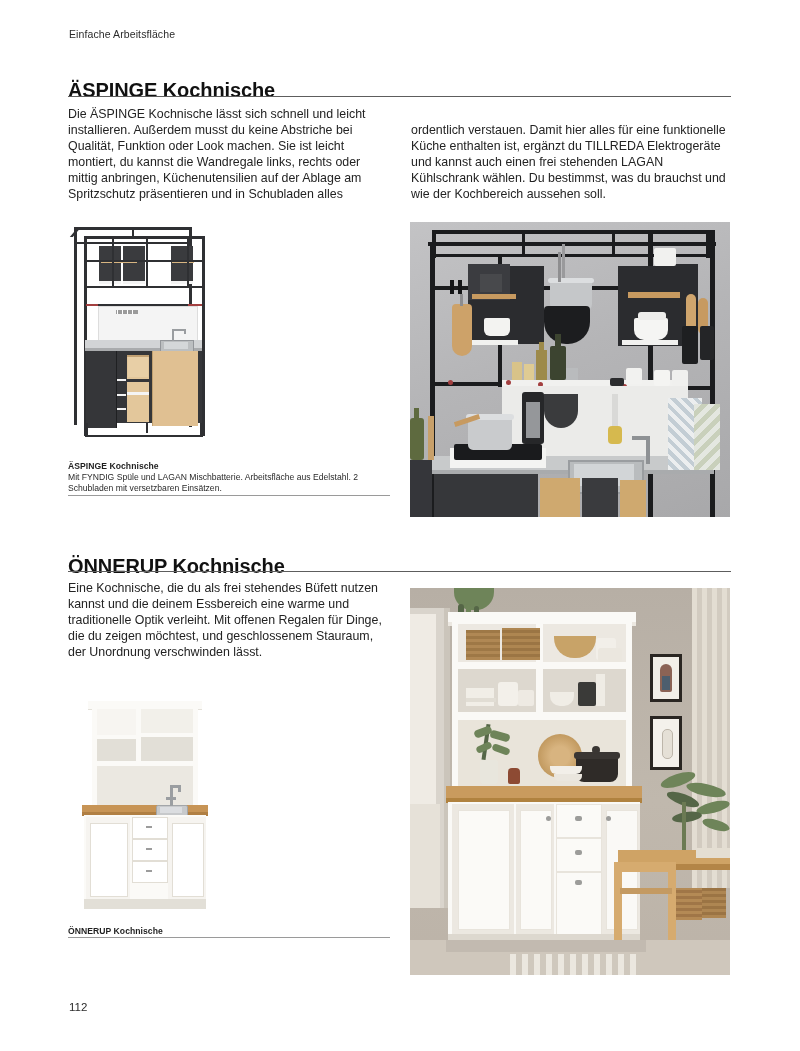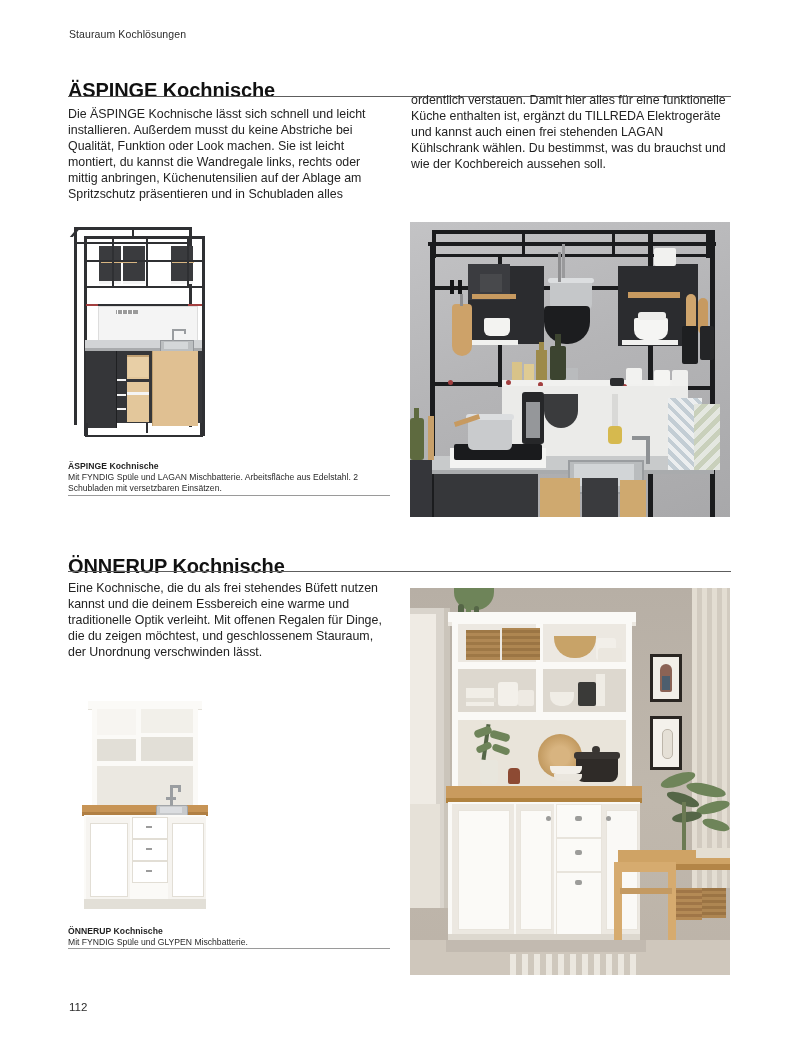--- a/index.html
+++ b/index.html
@@ -53,21 +53,21 @@
   
   .copy {
     position: absolute;
     font-size: 12.4px;
     line-height: 16.1px;
     color: #232323;
     text-align: left;
   }
 
   #copy-a-left  { left: 68px;  top: 106px; width: 318px; }
-  #copy-a-right { left: 411px; top: 92px; width: 315px; }
+  #copy-a-right { left: 411px; top: 122px; width: 315px; }
   #copy-b-left  { left: 68px;  top: 580px; width: 325px; }
 
   
   .product-shot {
     position: absolute;
     overflow: hidden;
     background: #ffffff;
   }
   #shot-aspinge { left: 68px; top: 222px; width: 235px; height: 230px; }
   #shot-onnerup { left: 68px; top: 695px; width: 230px; height: 218px; }
@@ -172,21 +172,21 @@
   .p2-pot     { background:#2f2b28; }
   .p2-table   { background:#cfa365; }
   .p2-chair   { background:#d6ab6f; }
   .p2-curtain { background:#ddd6cb; }
 </style>
 </head>
 <body>
 
 <div class="page">
 
-  <div class="running-head">Stauraum Kochlösungen</div>
+  <div class="running-head">Einfache Arbeitsfläche</div>
 
   <h1 class="section-heading" style="top:66px;">ÄSPINGE Kochnische</h1>
   <div class="heading-rule" style="top:96px;"></div>
 
   <div class="copy" id="copy-a-left">Die ÄSPINGE Kochnische lässt sich schnell und leicht installieren. Außerdem musst du keine Abstriche bei Qualität, Funktion oder Look machen. Sie ist leicht montiert, du kannst die Wandregale links, rechts oder mittig anbringen, Küchenutensilien auf der Ablage am Spritzschutz präsentieren und in Schubladen alles</div>
 
   <div class="copy" id="copy-a-right">ordentlich verstauen. Damit hier alles für eine funktionelle Küche enthalten ist, ergänzt du TILLREDA Elektrogeräte und kannst auch einen frei stehenden LAGAN Kühlschrank wählen. Du bestimmst, was du brauchst und wie der Kochbereich aussehen soll.</div>
 
   <div class="product-shot" id="shot-aspinge">
 
@@ -562,19 +562,18 @@
     <div class="p2" style="left:210px; top:300px; width:52px; height:6px; background:#c49a62;"></div>
 
     <div class="p2 p2-floor" style="left:0px; top:352px; width:320px; height:35px;"></div>
     <div class="p2" style="left:36px; top:352px; width:200px; height:12px; background:#c2bab0;"></div>
     <div class="p2" style="left:100px;top:366px; width:130px; height:21px;
          background:repeating-linear-gradient(90deg,#ebe7df 0 6px,#cfc8bd 6px 12px);"></div>
   </div>
 
   <div class="caption" id="caption-onnerup">
     <div class="caption-title">ÖNNERUP Kochnische</div>
-    <div class="caption-desc">Mit FYNDIG Spüle und GLYPEN Mischbatterie.</div>
     <div class="caption-rule"></div>
   </div>
 
   <div class="folio">112</div>
 
 </div>
 
 </body></html>

